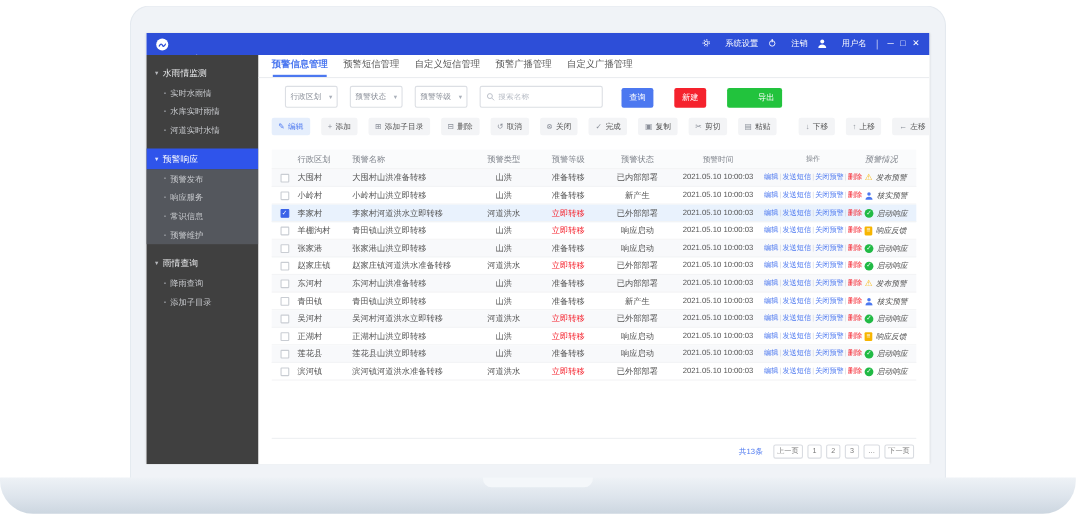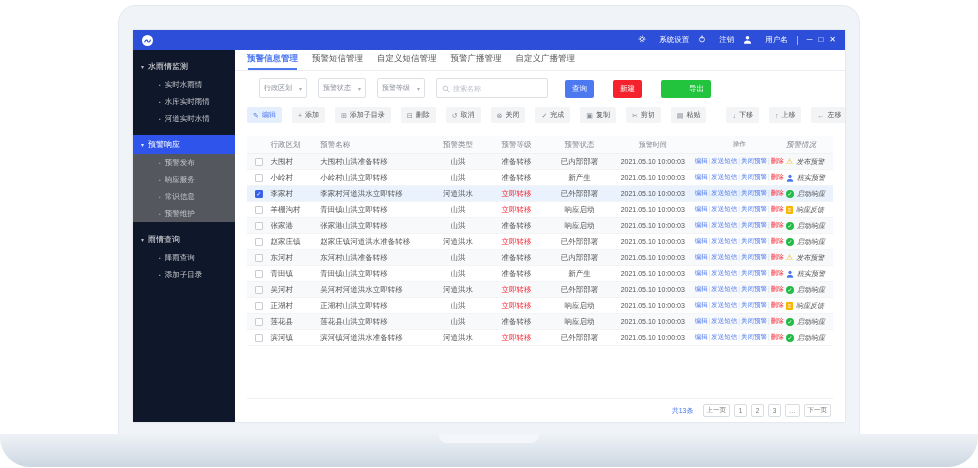--- a/index.html
+++ b/index.html
@@ -24,29 +24,29 @@
   .appbar-left{display:flex;align-items:center;gap:4px;}
   .logo{width:11px;height:11px;border-radius:50%;background:#fff;display:flex;align-items:center;justify-content:center;}
   .app-title{font-size:15px;font-weight:bold;letter-spacing:.5px;margin-top:36px;}
   .appbar-right{display:flex;align-items:center;gap:9px;font-size:7.5px;}
   .hdr-item{display:flex;align-items:center;gap:13px;cursor:pointer;}
   .hdr-sep{width:1px;height:9px;background:rgba(255,255,255,.55);}
   .winbtns{display:flex;align-items:center;gap:6px;}
   .winbtn{font-size:8px;cursor:pointer;line-height:1;}
   
   .app-body{flex:1;display:flex;min-height:0;}
-  .sidebar{width:102px;background:#0f172a;flex:0 0 auto;padding-top:7px;overflow:hidden;}
+  .sidebar{width:102px;background:#404040;flex:0 0 auto;padding-top:7px;overflow:hidden;}
   .sb-group{margin-bottom:8px;}
   .sb-group-header{height:19px;display:flex;align-items:center;gap:4px;padding:0 8px;
     font-size:8px;color:#e9eaec;cursor:pointer;white-space:nowrap;}
   .sb-group-header .tri{font-size:6px;color:#b6b8bc;}
   .sb-group-header.active{background:var(--sidebar-active);color:#fff;}
   .sb-group-header.active .tri{color:#dfe6ff;}
   .sb-children.active-children{background:#54575d;}
-  .sb-item{height:17px;display:flex;align-items:center;gap:4px;padding:0 6px 0 26px;
+  .sb-item{height:17px;display:flex;align-items:center;gap:4px;padding:0 6px 0 16px;
     font-size:7.5px;color:#c7c9cd;cursor:pointer;white-space:nowrap;}
   .sb-item .dot{font-size:5px;color:#9a9da2;}
   
   .main{flex:1;display:flex;flex-direction:column;background:#fff;min-width:0;}
   .tabbar{height:21px;display:flex;align-items:flex-end;gap:14px;padding:0 12px;
     border-bottom:1px solid #ebedf0;flex:0 0 auto;font-family:Liberation Mono, monospace;}
   .tab{font-size:8.5px;color:#555;padding-bottom:5px;cursor:pointer;position:relative;white-space:nowrap;}
   .tab.active{color:var(--accent);font-weight:bold;}
   .tab.active::after{content:"";position:absolute;left:1px;right:1px;bottom:0;height:2px;background:var(--accent);}
   .content{flex:1;display:flex;flex-direction:column;padding:7px 12px 0;min-height:0;}

